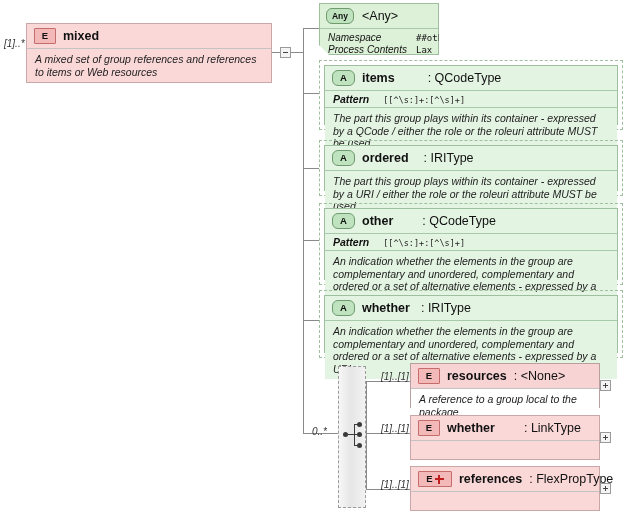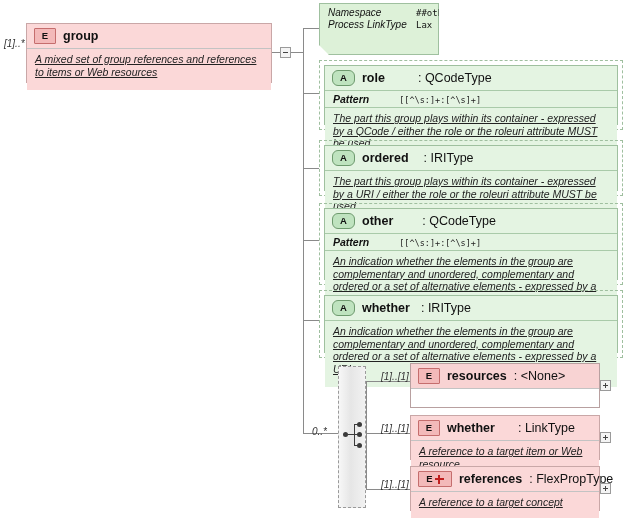--- a/index.html
+++ b/index.html
@@ -51,27 +51,26 @@
 
   .hdr {
     display: flex;
     align-items: center;
     gap: 7px;
     padding: 4px 8px 4px 7px;
     border-bottom: 1px solid #c3c3c3;
     flex: 0 0 auto;
   }
   .body {
-    padding: 4px 8px 12px 8px;
+    padding: 4px 8px 4px 8px;
     font-style: italic;
     font-size: 10.5px;
     line-height: 12.5px;
     color: #222;
     flex: 1 1 auto;
-    text-decoration: underline;
   }
 
   .name {
     font-weight: bold;
     font-size: 12.5px;
     color: #111;
     white-space: pre;
   }
   .type {
     font-size: 12.5px;
@@ -148,21 +147,21 @@
   .attr .hdr {
     background: #e4f4e2;
     border-bottom: 1px solid #a9caa9;
   }
   .attr .body {
     background: #e4f4e2;
   }
   .attr-row {
     display: flex;
     align-items: baseline;
-    gap: 30px;
+    gap: 14px;
     padding: 2px 8px 2px 8px;
     border-bottom: 1px solid #a9caa9;
     background: #e4f4e2;
     flex: 0 0 auto;
   }
   .facet-label {
     font-style: italic;
     font-weight: bold;
     font-size: 10.5px;
     color: #111;
@@ -252,58 +251,62 @@
 </style>
 </head>
 <body>
 
 <span class="card" style="left:4px; top:38px;">[1]..*</span>
 
 <div class="node elem elem-filled" style="left:26px; top:23px; width:246px; height:60px;">
   <div class="node-inner">
     <div class="hdr">
       <span class="badge badge-e">E</span>
-      <span class="name">group</span>
+      <span class="name">mixed</span>
     </div>
     <div class="body">A mixed set of group references and references to items or Web resources</div>
   </div>
 </div>
 
 <div class="toggle" style="left:280px; top:47px;"></div>
 
 <div class="ln ln-h" style="left:272px; top:52px; width:8px;"></div>
 
 <div class="ln ln-h" style="left:291px; top:52px; width:12px;"></div>
 <div class="ln ln-v" style="left:303px; top:28px; height:405px;"></div>
 
 <div class="ln ln-h" style="left:303px; top:28px; width:16px;"></div>
 <div class="ln ln-h" style="left:303px; top:93px; width:16px;"></div>
 <div class="ln ln-h" style="left:303px; top:168px; width:16px;"></div>
 <div class="ln ln-h" style="left:303px; top:240px; width:16px;"></div>
 <div class="ln ln-h" style="left:303px; top:320px; width:16px;"></div>
 <div class="ln ln-h" style="left:303px; top:433px; width:36px;"></div>
 
 <div class="anynode" style="left:319px; top:3px; width:120px; height:52px;">
+  <div class="any-hdr">
+    <span class="badge badge-any">Any</span>
+    <span class="any-title">&lt;Any&gt;</span>
+  </div>
   <div class="any-rows">
     <div class="any-row">
       <span class="any-k">Namespace</span>
       <span class="any-v">##other</span>
     </div>
     <div class="any-row">
-      <span class="any-k">Process LinkType</span>
+      <span class="any-k">Process Contents</span>
       <span class="any-v">Lax</span>
     </div>
   </div>
 </div>
 
 <div class="attr" style="left:319px; top:60px; width:304px; height:70px;">
   <div class="node-inner">
     <div class="hdr">
       <span class="badge badge-a">A</span>
-      <span class="name">role</span>
+      <span class="name">items</span>
       <span class="type" style="margin-left:26px;">: QCodeType</span>
     </div>
     <div class="attr-row">
       <span class="facet-label">Pattern</span>
       <span class="facet-val">[[^\s:]+:[^\s]+]</span>
     </div>
     <div class="body">The part this group plays within its container - expressed by a QCode / either the role or the roleuri attribute MUST be used</div>
   </div>
 </div>
 
@@ -367,42 +370,41 @@
 <span class="card" style="left:381px; top:423px;">[1]..[1]</span>
 <span class="card" style="left:381px; top:479px;">[1]..[1]</span>
 
 <div class="node elem" style="left:410px; top:363px; width:190px; height:45px;">
   <div class="node-inner">
     <div class="hdr">
       <span class="badge badge-e">E</span>
       <span class="name">resources</span>
       <span class="type">: &lt;None&gt;</span>
     </div>
+    <div class="body">A reference to a group local to the package</div>
   </div>
 </div>
 <div class="toggle plus" style="left:600px; top:380px;"></div>
 
 <div class="node elem elem-filled" style="left:410px; top:415px; width:190px; height:45px;">
   <div class="node-inner">
     <div class="hdr">
       <span class="badge badge-e">E</span>
       <span class="name">whether</span>
-      <span class="type" style="margin-left:16px;">: LinkType</span>
-    </div>
-    <div class="body">A reference to a target item or Web resource</div>
+      <span class="type" style="margin-left:22px;">: LinkType</span>
+    </div>
   </div>
 </div>
 <div class="toggle plus" style="left:600px; top:432px;"></div>
 
 <div class="node elem elem-filled" style="left:410px; top:466px; width:190px; height:45px;">
   <div class="node-inner">
     <div class="hdr">
       <span class="badge badge-e-plus">
         <span>E</span>
         <span class="plusglyph"></span>
       </span>
       <span class="name">references</span>
       <span class="type">: FlexPropType</span>
     </div>
-    <div class="body">A reference to a target concept</div>
   </div>
 </div>
 <div class="toggle plus" style="left:600px; top:483px;"></div>
 
 </body></html>

